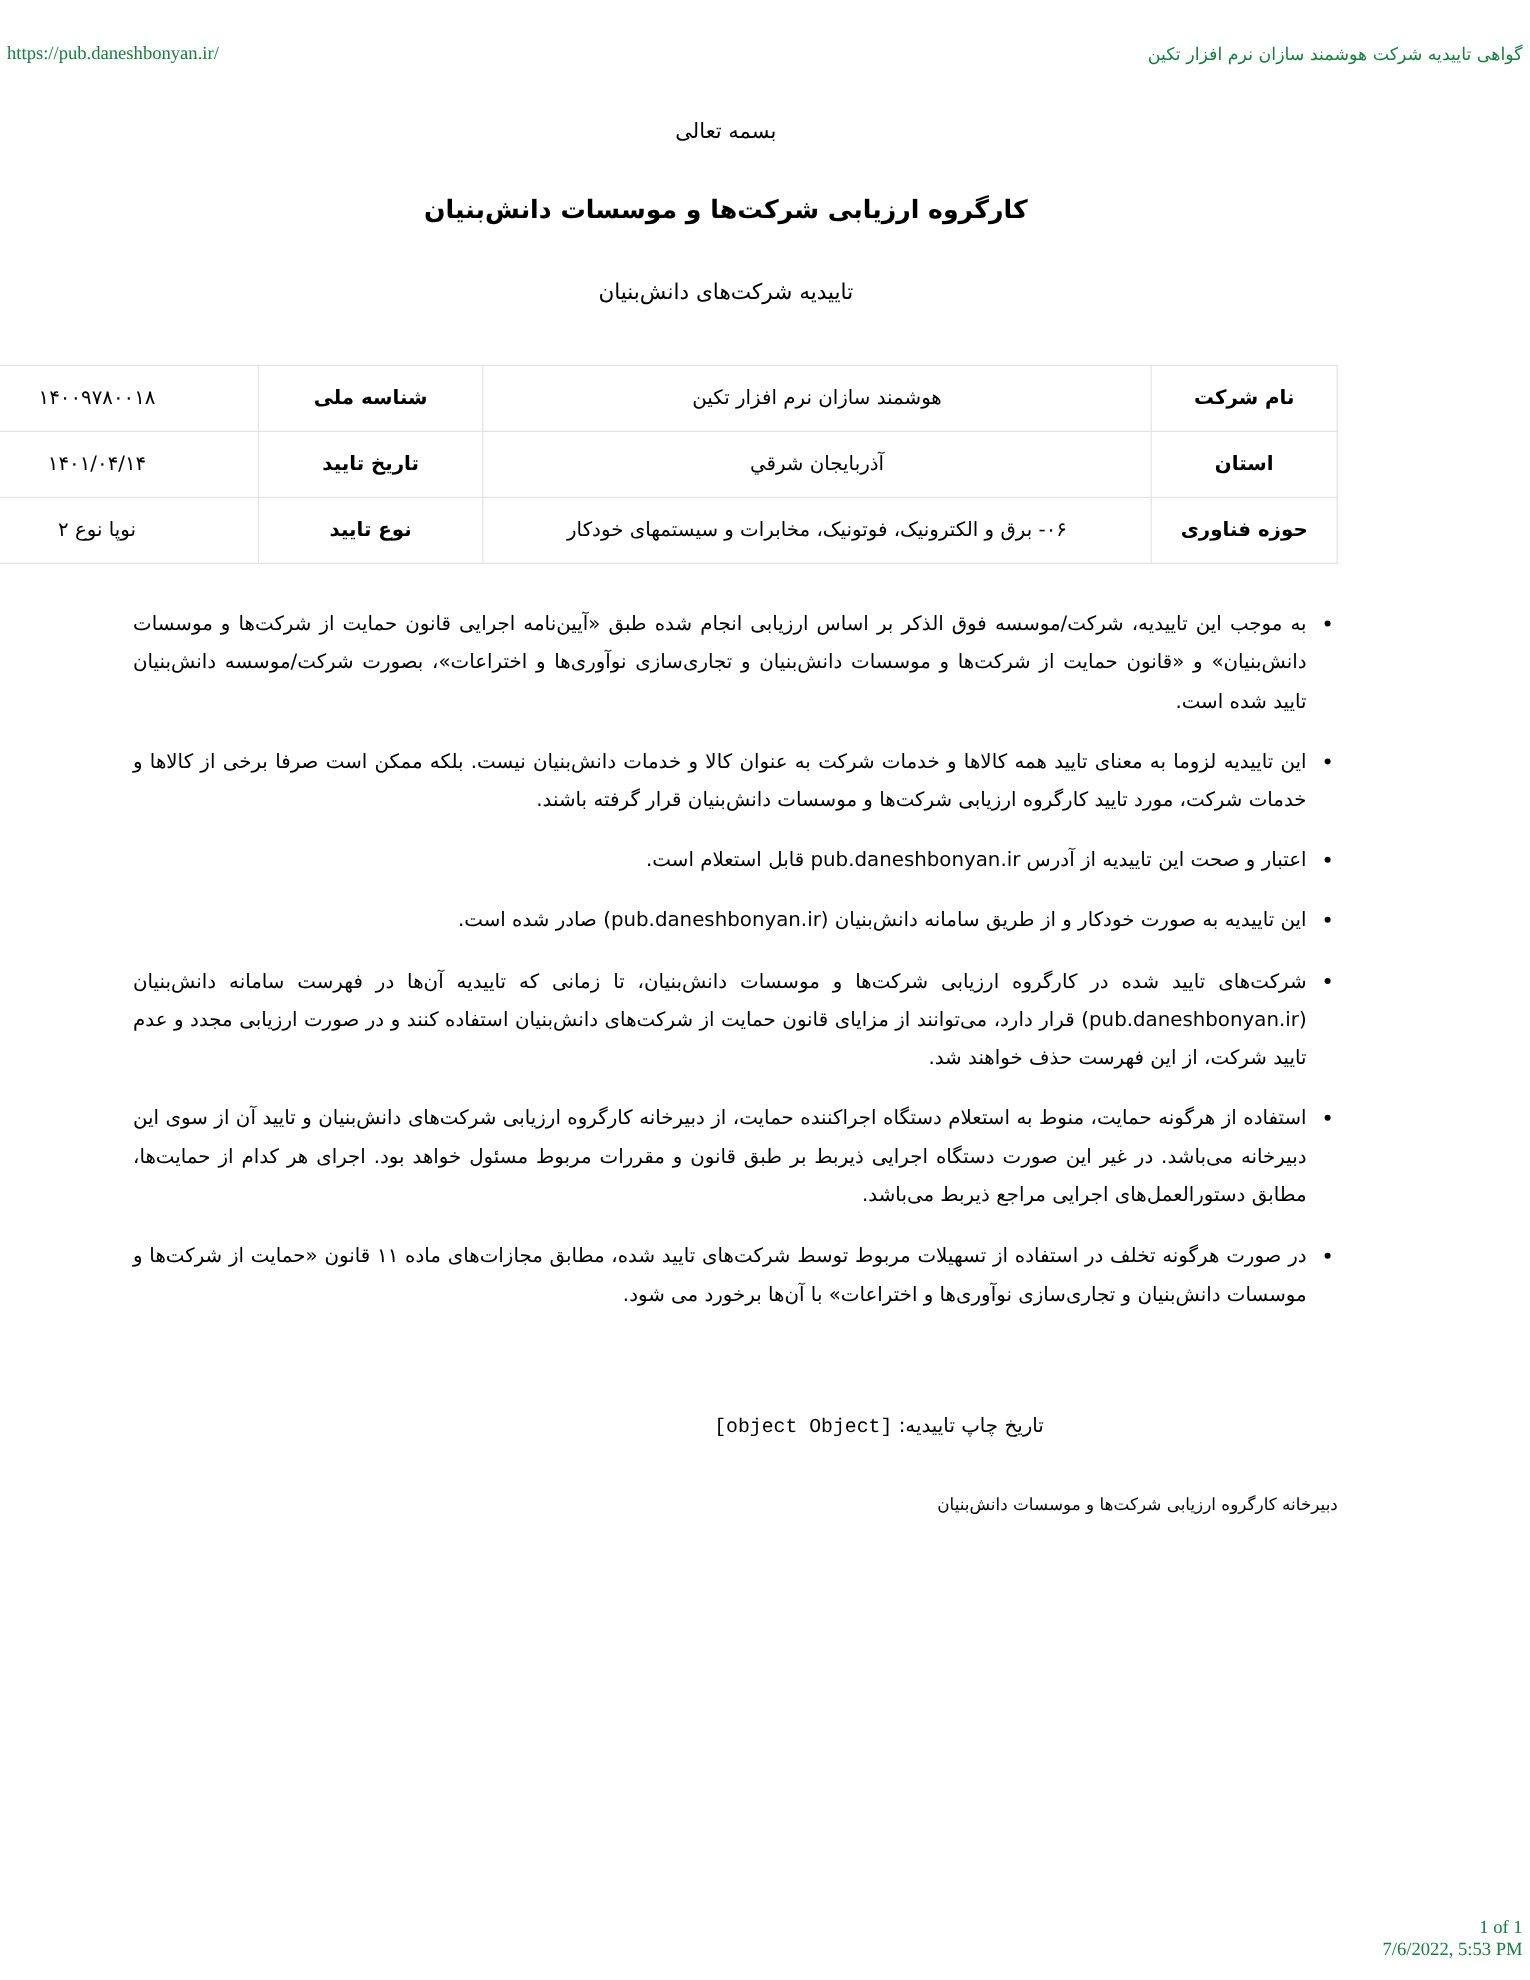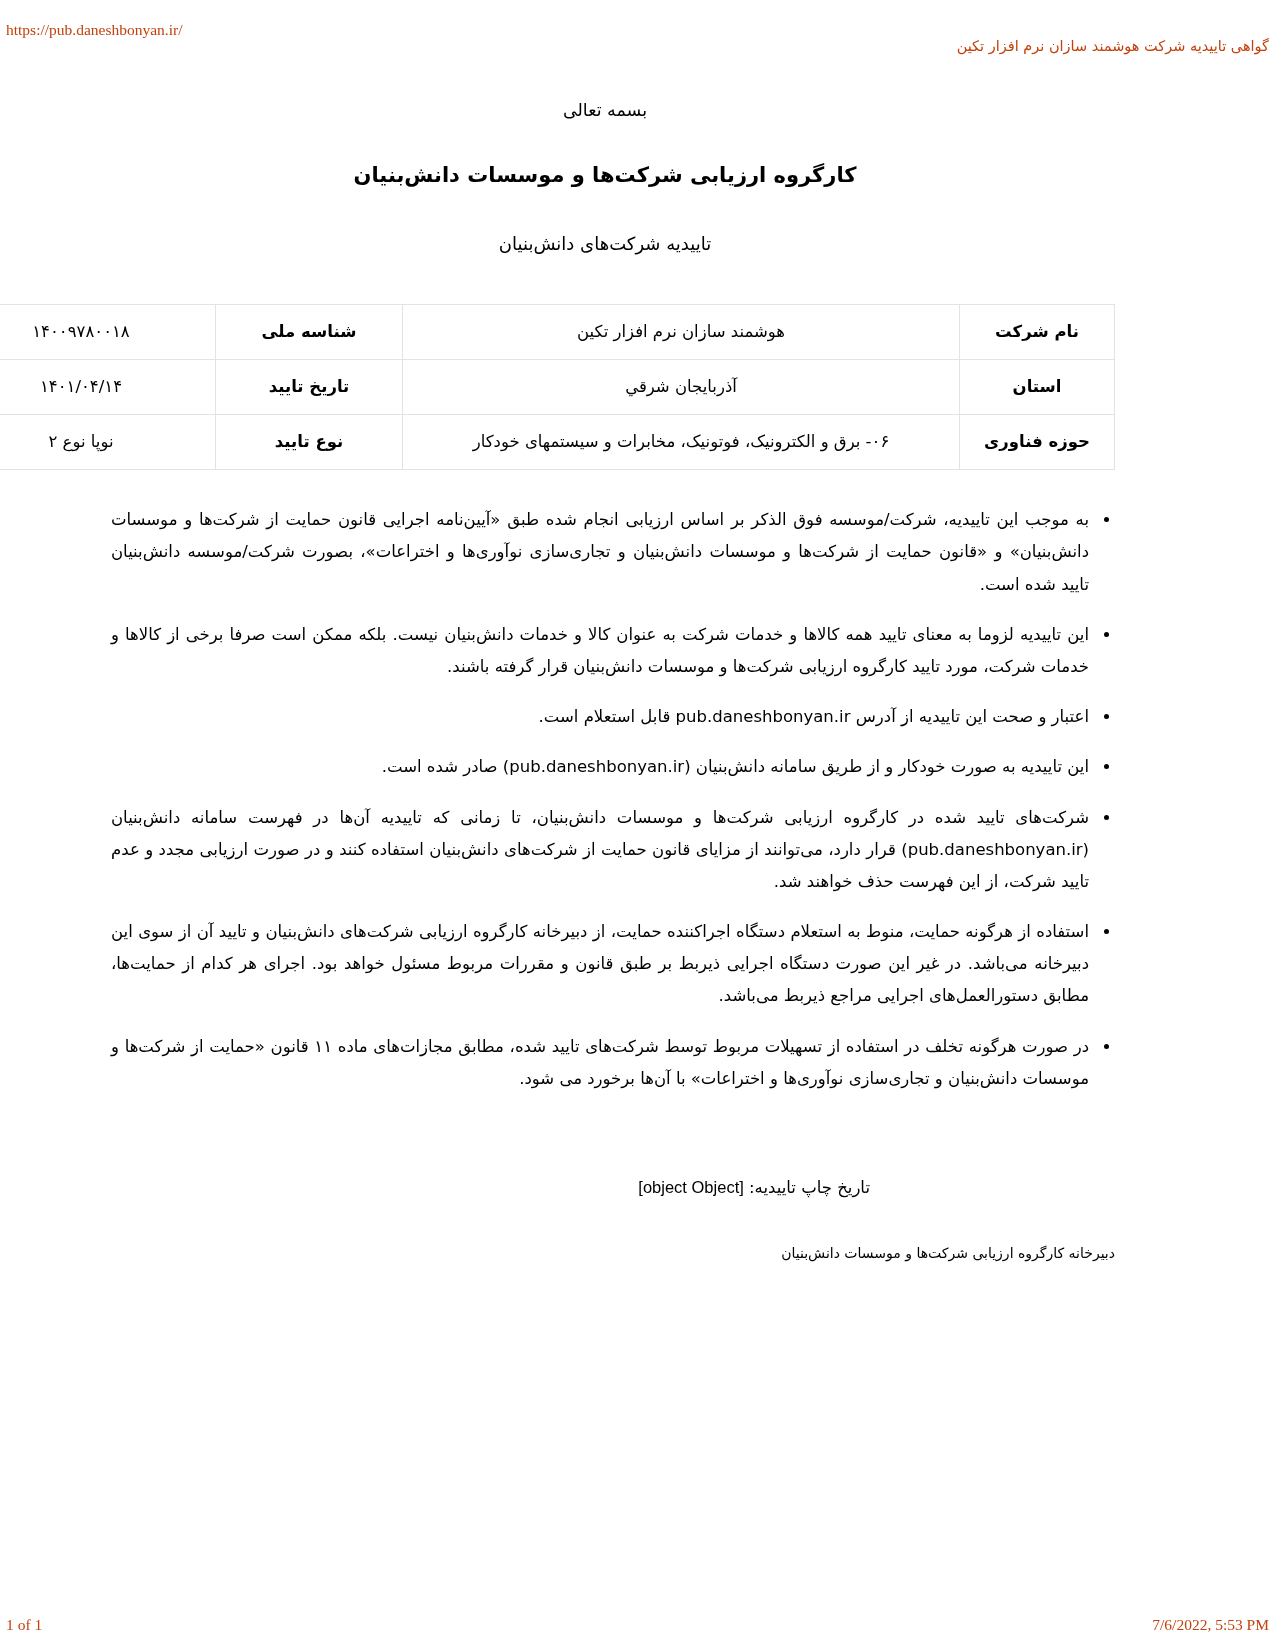--- a/index.html
+++ b/index.html
@@ -15,30 +15,30 @@
     color: #000000;
     overflow: hidden;
   }
 
   
   .page-chrome {
     position: absolute;
     left: 0;
     right: 0;
     display: flex;
-    align-items: center;
+    align-items: flex-end;
     justify-content: space-between;
     padding: 0 6px;
     font-family: "Liberation Serif", "DejaVu Serif", serif;
     font-size: 15.5px;
-    color: #c2410c;
+    color: #15803d;
     direction: ltr;
   }
   .page-chrome.top { top: 6px; }
-  .page-chrome.bottom { bottom: 16px; }
+  .page-chrome.bottom { bottom: 16px; flex-direction: column; }
 
   .chrome-left  { text-align: left;  white-space: nowrap; }
   .chrome-right { text-align: right; white-space: nowrap; }
 
   .chrome-fa {
     font-family: "DejaVu Sans", "Liberation Sans", sans-serif;
     direction: rtl;
     font-size: 14.5px;
     margin-top: 32px;
   }
@@ -150,21 +150,21 @@
   .sign-office {
     font-size: 14px;
     margin: 0;
     padding-right: 0;
     line-height: 1.8;
   }
   .obj-token {
     direction: ltr;
     unicode-bidi: embed;
     display: inline-block;
-    font-family: Liberation Sans, sans-serif;
+    font-family: Liberation Mono, monospace;
   }
 </style>
 </head>
 <body>
 
 <div class="page-chrome top">
   <span class="chrome-left">https://pub.daneshbonyan.ir/</span>
   <span class="chrome-right chrome-fa">گواهی تاییدیه شرکت هوشمند سازان نرم افزار تکین</span>
 </div>
 

